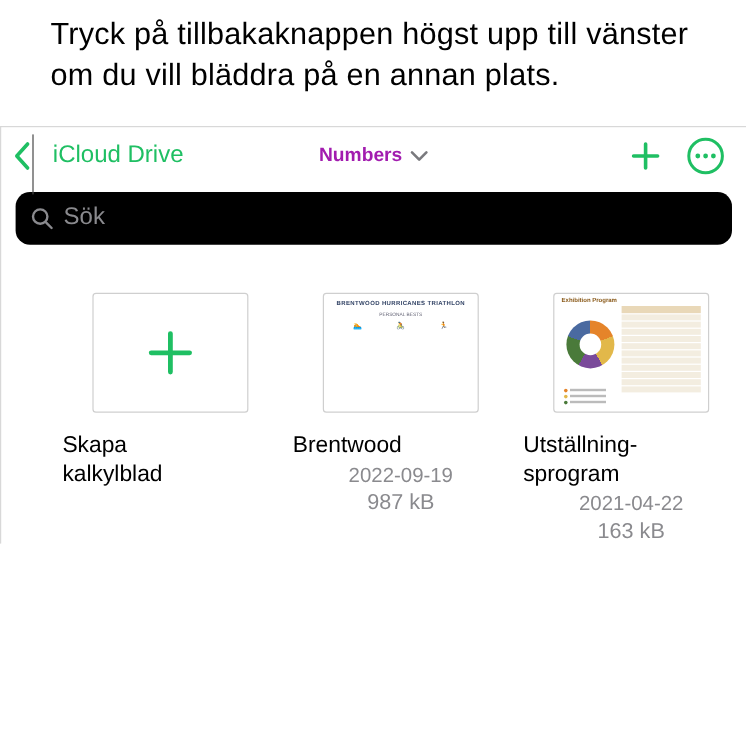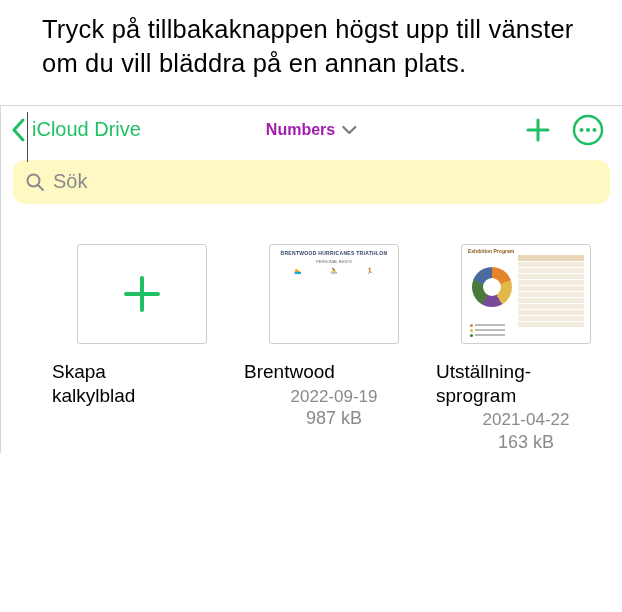--- a/index.html
+++ b/index.html
@@ -34,21 +34,21 @@
     .nav-bar {
       display: flex;
       align-items: center;
       height: 48px;
       padding: 0 10px 0 10px;
       position: relative;
     }
     .back-group {
       display: flex;
       align-items: center;
-      gap: 6px;
+      gap: 18px;
       color: #1fbf63;
     }
     .back-chevron svg { display: block; }
     .back-label {
       font-size: 20px;
       color: #1fbf63;
       font-weight: 400;
     }
     .title-group {
       position: absolute;
@@ -69,21 +69,21 @@
       display: flex;
       align-items: center;
       gap: 20px;
       padding-right: 8px;
     }
     .plus-btn svg, .more-btn svg { display: block; }
     .search-wrap {
       padding: 6px 12px 10px 12px;
     }
     .search-field {
-      background: #fef9c3;
+      background: #000000;
       border-radius: 12px;
       height: 44px;
       display: flex;
       align-items: center;
       padding: 12px 12px;
       gap: 8px;
     }
     .search-icon svg { display: block; }
     .search-placeholder {
       font-size: 20px;

